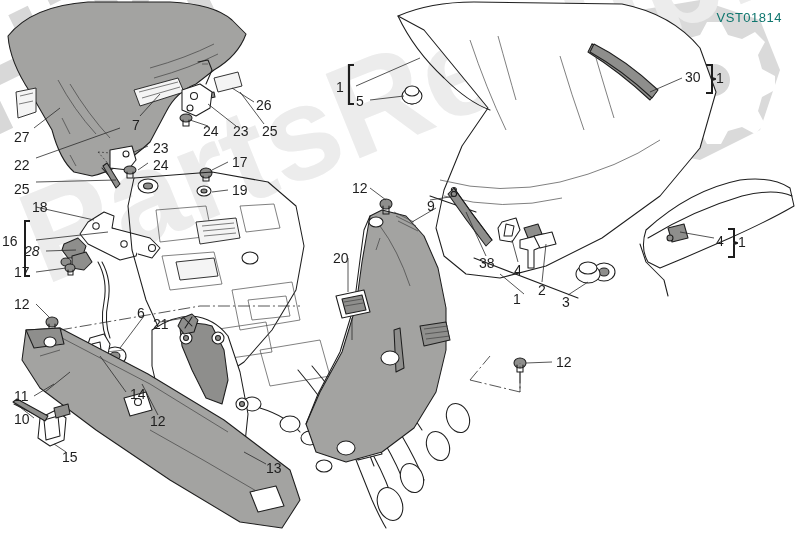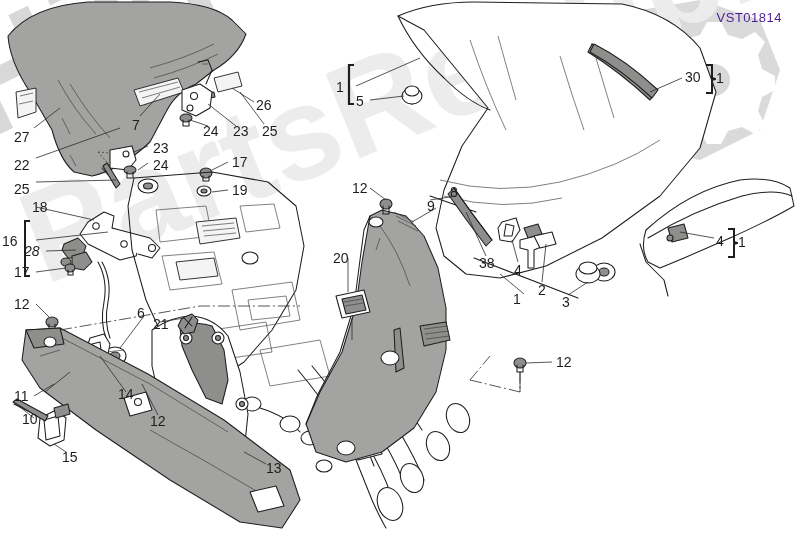--- a/index.html
+++ b/index.html
@@ -8,21 +8,21 @@
     position:relative;width:798px;height:535px;background:#ffffff;overflow:hidden;
   }
   #stage svg{position:absolute;left:0;top:0;}
   .wm{position:absolute;pointer-events:none;user-select:none;}
   .wm-text{
     font-family:"Liberation Sans",sans-serif;
     font-weight:bold;color:#d8d8d8;white-space:nowrap;
   }
   .code{
     position:absolute;font-family:"Liberation Sans",sans-serif;
-    font-size:13px;color:#4c1d95;letter-spacing:.5px;
+    font-size:13px;color:#0f766e;letter-spacing:.5px;
   }
   .lbl{
     position:absolute;font-family:"Liberation Sans",sans-serif;
     font-size:14px;color:#1e1e1e;line-height:1;white-space:nowrap;
   }
   .brc{
     position:absolute;font-family:"Liberation Sans",sans-serif;
     font-size:14px;color:#1e1e1e;white-space:nowrap;
   }
 </style>
@@ -436,24 +436,24 @@
   <div class="lbl" style="left:479px;top:256px;">38</div>
   <div class="lbl" style="left:514px;top:263px;">4</div>
   <div class="lbl" style="left:538px;top:283px;">2</div>
   <div class="lbl" style="left:513px;top:292px;">1</div>
   <div class="lbl" style="left:562px;top:295px;">3</div>
   <div class="lbl" style="left:333px;top:251px;">20</div>
   <div class="lbl" style="left:685px;top:70px;">30</div>
   <div class="lbl" style="left:716px;top:234px;">4</div>
   <div class="lbl" style="left:153px;top:317px;">21</div>
   <div class="lbl" style="left:137px;top:306px;">6</div>
-  <div class="lbl" style="left:118px;top:387px;">14</div>
+  <div class="lbl" style="left:130px;top:387px;">14</div>
   <div class="lbl" style="left:150px;top:414px;">12</div>
   <div class="lbl" style="left:14px;top:389px;">11</div>
-  <div class="lbl" style="left:22px;top:412px;">10</div>
+  <div class="lbl" style="left:14px;top:412px;">10</div>
   <div class="lbl" style="left:62px;top:450px;text-align:right;">15</div>
   <div class="lbl" style="left:266px;top:461px;">13</div>
   <div class="lbl" style="left:556px;top:355px;">12</div>
 
   <div style="position:absolute;left:346px;top:64px;">
     <svg width="14" height="42">
         <path d="M8 1 L3 1 L3 40 L8 40" fill="none" stroke="#1e1e1e" stroke-width="2.2"></path>
       </svg>
   </div>
 

